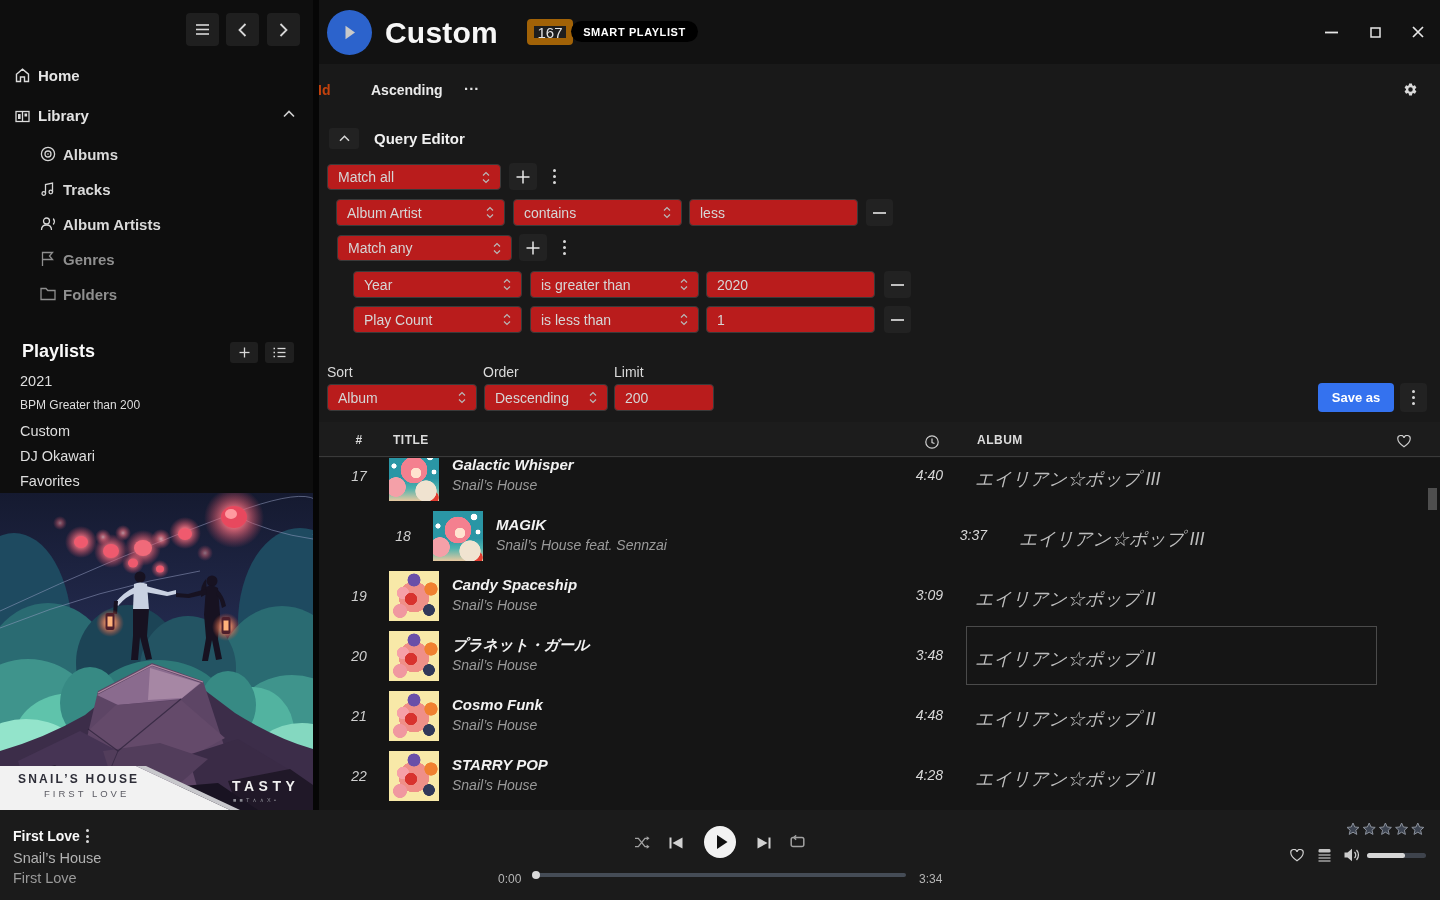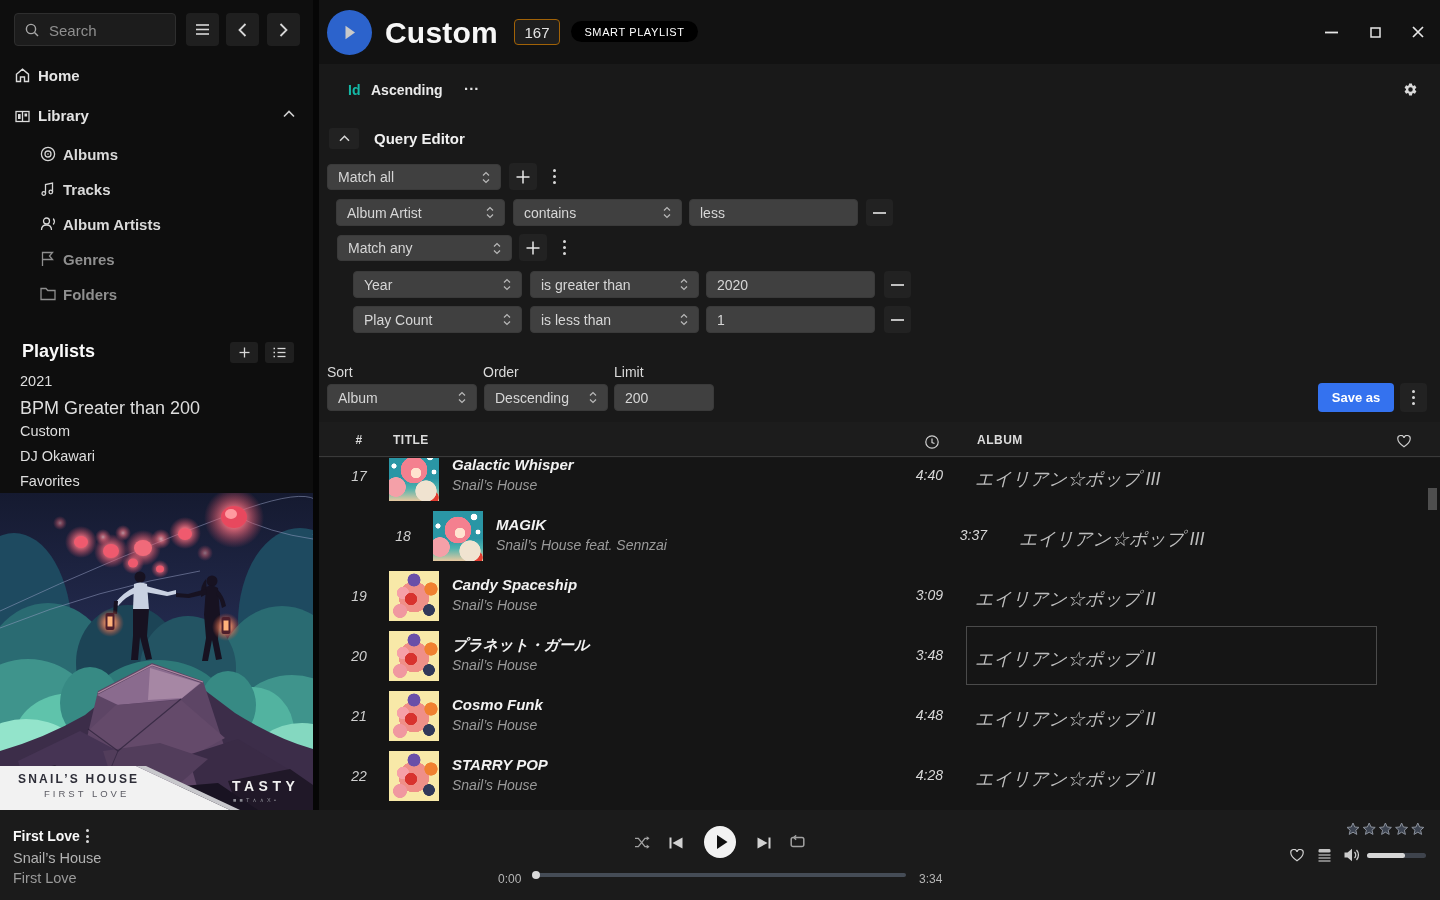--- a/index.html
+++ b/index.html
@@ -13,23 +13,23 @@
   .sbtn { background:#1f1f1f; border-radius:4px; width:33px; height:33px; top:13px; display:flex; align-items:center; justify-content:center; }
   .navrow { display:flex; align-items:center; color:#e4e4e4; font-weight:bold; font-size:15px; }
   .subrow { color:#dadada; }
   .dim { color:#8f8f8f; }
   .dot { width:3px; height:3px; border-radius:50%; background:#d8d8d8; display:block; }
   
   #topstrip { left:319px; top:0; width:1121px; height:64px; background:#121212; }
   #content { left:319px; top:64px; width:1121px; height:746px; background:#191919; }
   .playcircle { left:327px; top:10px; width:45px; height:45px; border-radius:50%; background:#2c63cc; }
   .title-custom { left:385px; top:16px; font-size:30px; font-weight:bold; color:#f7f7f7; letter-spacing:0.2px; }
-  .badge167 { left:514px; top:19px; width:46px; height:26px; background:#1e1e1e; border:1px solid #a16207; border-radius:4px; color:#e3e3e3; font-size:15px; display:flex; align-items:center; justify-content:center; }
-  .smartpill { left:571px; top:21px; width:127px; height:21px; background:#000; border-radius:10.5px; color:#fff; font-size:11px; font-weight:normal; letter-spacing:0.6px; display:flex; align-items:center; justify-content:center; }
-  .select, .qinput { background:#404040; border:1px solid #3a3a3a; border-radius:4px; color:#d6d6d6; font-size:14px; display:flex; align-items:center; padding:0 10px; height:27px; }
+  .badge167 { left:527px; top:19px; width:46px; height:26px; background:#1e1e1e; border:7px solid #a16207; border-radius:4px; color:#e3e3e3; font-size:15px; display:flex; align-items:center; justify-content:center; }
+  .smartpill { left:571px; top:21px; width:127px; height:21px; background:#000; border-radius:10.5px; color:#fff; font-size:11px; font-weight:bold; letter-spacing:0.6px; display:flex; align-items:center; justify-content:center; }
+  .select, .qinput { background:#b91c1c; border:1px solid #3a3a3a; border-radius:4px; color:#d6d6d6; font-size:14px; display:flex; align-items:center; padding:0 10px; height:27px; }
   .select .lbl { flex:1; }
   .sqbtn { background:#222222; border-radius:4px; display:flex; align-items:center; justify-content:center; }
   .qlabel { font-size:14px; color:#dadada; }
   .saveas { left:1318px; top:383px; width:76px; height:29px; background:#3472ef; border-radius:4px; color:#fff; font-size:13px; font-weight:bold; display:flex; align-items:center; justify-content:center; }
   
   #thead { left:319px; top:422px; width:1121px; height:35px; background:#1c1c1c; border-bottom:1px solid #3a3a3a; color:#dcdcdc; font-size:12px; font-weight:bold; letter-spacing:0.5px; }
   #tlist { left:319px; top:458px; width:1121px; height:352px; background:#151515; overflow:hidden; }
   .trow { position:absolute; left:0; width:1121px; height:60px;font-style:italic; }
   .tnum { position:absolute; left:22px; width:36px; text-align:center; top:22px; font-size:14px; color:#cfcfcf; }
   .thumb { position:absolute; left:70px; top:5px; width:50px; height:50px; }
@@ -75,21 +75,21 @@
   <svg class="abs" style="left:1325px;top:31px;" width="13" height="3" viewBox="0 0 13 3">
       <line x1="0" y1="1.5" x2="13" y2="1.5" stroke="#e6e6e6" stroke-width="1.8"></line>
     </svg>
   <svg class="abs" style="left:1370px;top:27px;" width="11" height="11" viewBox="0 0 11 11" fill="none">
       <rect x="1" y="1" width="9" height="9" stroke="#e6e6e6" stroke-width="1.5"></rect>
     </svg>
   <svg class="abs" style="left:1412px;top:26px;" width="12" height="12" viewBox="0 0 12 12">
       <path d="M1 1 L11 11 M11 1 L1 11" stroke="#e6e6e6" stroke-width="1.7"></path>
     </svg>
 
-  <div class="abs" style="left:348px;top:82px;font-size:14px;font-weight:bold;color:#14b8a6;">Id</div>
+  <div class="abs" style="left:318px;top:82px;font-size:14px;font-weight:bold;color:#c2410c;">Id</div>
   <div class="abs" style="left:371px;top:82px;font-size:14px;font-weight:bold;color:#eaeaea;">Ascending</div>
   <div class="abs" style="left:464px;top:76px;font-size:15px;font-weight:bold;color:#e0e0e0;letter-spacing:1px;">...</div>
   <svg class="abs" style="left:1403px;top:82px;" width="15" height="15" viewBox="0 0 24 24" fill="#d9d9d9">
       <path d="M19.14 12.94c.04-.3.06-.61.06-.94 0-.32-.02-.64-.07-.94l2.03-1.58a.49.49 0 00.12-.61l-1.92-3.32a.49.49 0 00-.59-.22l-2.39.96c-.5-.38-1.03-.7-1.62-.94l-.36-2.54a.48.48 0 00-.48-.41h-3.84c-.24 0-.43.17-.47.41l-.36 2.54c-.59.24-1.13.57-1.62.94l-2.39-.96a.49.49 0 00-.59.22L2.74 8.87c-.12.21-.08.47.12.61l2.03 1.58c-.05.3-.09.63-.09.94s.02.64.07.94l-2.03 1.58a.49.49 0 00-.12.61l1.92 3.32c.12.22.37.29.59.22l2.39-.96c.5.38 1.03.7 1.62.94l.36 2.54c.05.24.24.41.48.41h3.84c.24 0 .44-.17.47-.41l.36-2.54c.59-.24 1.13-.56 1.62-.94l2.39.96c.22.08.47 0 .59-.22l1.92-3.32a.49.49 0 00-.12-.61l-2.01-1.58zM12 15.6a3.6 3.6 0 110-7.2 3.6 3.6 0 010 7.2z"></path>
     </svg>
 
   <div class="abs sqbtn" style="left:329px;top:128px;width:30px;height:21px;border-radius:3px;">
     <svg width="11" height="7" viewBox="0 0 11 7" fill="none" stroke="#d8d8d8" stroke-width="1.5">
         <polyline points="1,5.7 5.5,1.3 10,5.7"></polyline>
       </svg>
@@ -218,27 +218,20 @@
   <div class="abs saveas">Save as</div>
   <div class="abs sqbtn" style="left:1400px;top:383px;width:27px;height:29px;">
       <div style="display:flex;flex-direction:column;gap:3px;">
         <i class="dot"></i>
         <i class="dot"></i>
         <i class="dot"></i>
       </div>
     </div>
   <div class="abs" id="sidebar">
 
-    <div class="abs searchbox">
-      <svg class="abs" style="left:10px;top:9px" width="14" height="14" viewBox="0 0 14 14" fill="none" stroke="#a8a8a8" stroke-width="1.4">
-          <circle cx="6" cy="6" r="4.6"></circle>
-          <line x1="9.5" y1="9.5" x2="13" y2="13"></line>
-        </svg>
-      <div class="abs" style="left:34px;top:8px;font-size:15px;color:#8f8f8f;">Search</div>
-    </div>
     <div class="abs sbtn" style="left:186px;">
       <svg width="15" height="13" viewBox="0 0 15 13" stroke="#d8d8d8" stroke-width="1.6">
           <line x1="1" y1="2" x2="14" y2="2"></line>
           <line x1="1" y1="6.5" x2="14" y2="6.5"></line>
           <line x1="1" y1="11" x2="14" y2="11"></line>
         </svg>
     </div>
     <div class="abs sbtn" style="left:226px;">
       <svg width="9" height="14" viewBox="0 0 9 14" fill="none" stroke="#d8d8d8" stroke-width="1.8">
           <polyline points="7.5,1 1.5,7 7.5,13"></polyline>
@@ -316,21 +309,21 @@
       <svg width="13" height="11" viewBox="0 0 13 11" stroke="#d8d8d8" stroke-width="1.3">
           <line x1="0.5" y1="1.5" x2="2" y2="1.5"></line>
           <line x1="4.5" y1="1.5" x2="12.5" y2="1.5"></line>
           <line x1="0.5" y1="5.5" x2="2" y2="5.5"></line>
           <line x1="4.5" y1="5.5" x2="12.5" y2="5.5"></line>
           <line x1="0.5" y1="9.5" x2="2" y2="9.5"></line>
           <line x1="4.5" y1="9.5" x2="12.5" y2="9.5"></line>
         </svg>
     </div>
     <div class="abs" style="left:20px;top:373px;font-size:14.5px;color:#dedede;">2021</div>
-    <div class="abs" style="left:20px;top:398px;font-size:18px;color:#dedede;">BPM Greater than 200</div>
+    <div class="abs" style="left:20px;top:398px;font-size:12px;color:#dedede;">BPM Greater than 200</div>
     <div class="abs" style="left:20px;top:423px;font-size:14.5px;color:#dedede;">Custom</div>
     <div class="abs" style="left:20px;top:448px;font-size:14.5px;color:#dedede;">DJ Okawari</div>
     <div class="abs" style="left:20px;top:473px;font-size:14.5px;color:#dedede;">Favorites</div>
 
     <div class="abs" id="albumart" style="left:0;top:493px;width:313px;height:317px;">
       <svg width="313" height="317" viewBox="0 0 313 317">
         <defs>
           <radialGradient id="glow" cx="50%" cy="50%" r="50%">
             <stop offset="0%" stop-color="#ffc2c8" stop-opacity="1"></stop>
             <stop offset="35%" stop-color="#f2707f" stop-opacity="0.85"></stop>

